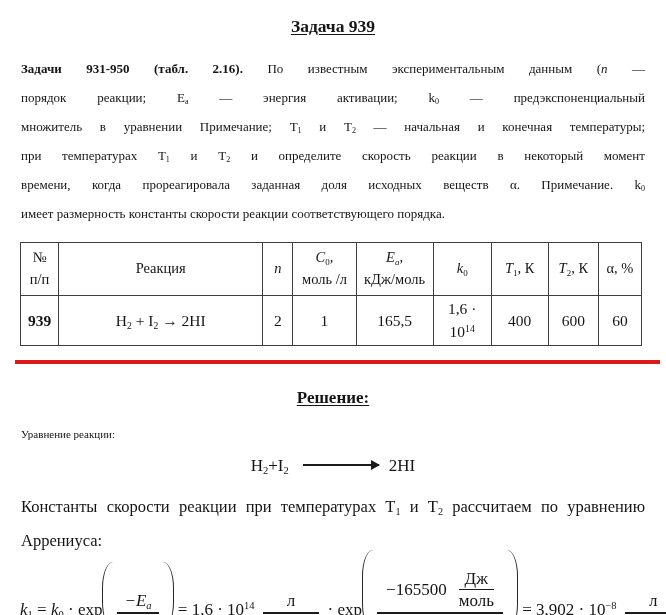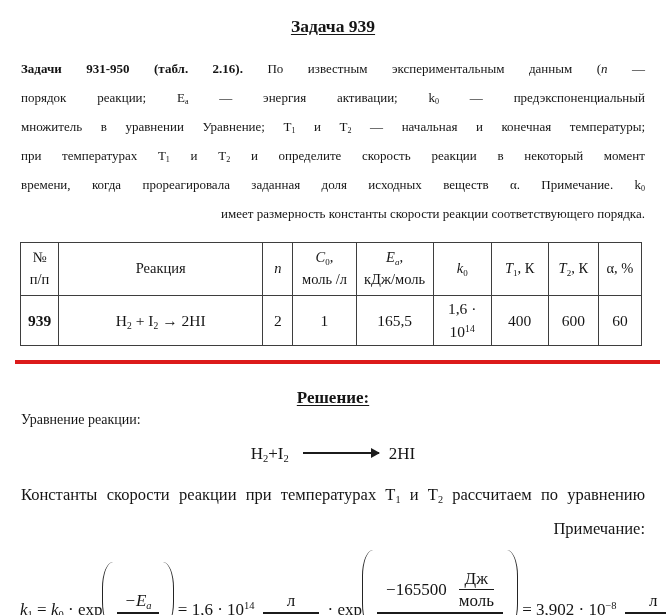--- a/index.html
+++ b/index.html
@@ -6,31 +6,31 @@
   .page{position:relative;width:666px;height:615px;background:#ffffff;overflow:hidden;
         font-family:"Liberation Serif","DejaVu Serif",serif;color:#151515;}
   .b{font-weight:700}
   .i{font-style:italic}
   .sb{font-size:0.62em;vertical-align:-0.3em;line-height:0;}
   .sp{font-size:0.62em;vertical-align:0.55em;line-height:0;}
   .title{margin:16px 21px 0;text-align:center;font-size:17.5px;font-weight:700;
          text-decoration:underline;text-underline-offset:2px;}
   .intro{margin:17px 21px 0;font-size:13px;line-height:29px;}
   .jline{text-align:justify;text-align-last:justify;}
-  .jlast{text-align:right;}
+  .jlast{text-align:left;}
   table.tbl{border-collapse:collapse;table-layout:fixed;width:622px;margin:14px 0 0 20px;
             font-size:14.5px;}
   table.tbl td{border:1.6px solid #3e3e3e;text-align:center;vertical-align:middle;
                padding:1px 1px;line-height:1.5;overflow:hidden;}
   tr.hdr td{height:50px;}
   tr.row td{height:28px;font-size:15.5px;}
   .redline{position:absolute;left:15px;top:360px;width:645px;height:3.6px;background:#dc1a1a;}
   .solution{margin:42px 21px 0;text-align:center;font-size:17px;font-weight:700;
             text-decoration:underline;text-underline-offset:2px;}
-  .eqlabel{margin:4px 21px 0;font-size:14px;}
+  .eqlabel{margin:20px 21px 0;font-size:11px;}
   .reaction{margin:16px 21px 12px;text-align:center;font-size:17px;}
   .longarrow{display:inline-block;width:76px;height:1.7px;background:#1b1b1b;
              position:relative;vertical-align:4.5px;margin:0 10px 0 14px;}
   .longarrow::after{content:"";position:absolute;right:-1px;top:-4.6px;
              border-top:5px solid transparent;border-bottom:5px solid transparent;
              border-left:9px solid #1b1b1b;}
   .para2{margin:14px 21px 8px;font-size:16.5px;line-height:34px;}
   
   .formula{position:absolute;left:20px;top:547px;height:68px;right:0;
            display:flex;align-items:flex-end;font-size:17px;white-space:pre;}
@@ -54,21 +54,21 @@
 </head>
 <body>
 
 <div class="page">
 
   <div class="title">Задача 939</div>
 
   <div class="intro">
     <div class="jline"><span class="b">Задачи 931-950 (табл. 2.16).</span><span> По известным экспериментальным данным (</span><span class="i">n</span><span> —</span></div>
     <div class="jline"><span>порядок реакции; E</span><span class="sb">a</span><span> — энергия активации; k</span><span class="sb">0</span><span> — предэкспоненциальный</span></div>
-    <div class="jline"><span>множитель в уравнении Уравнение; T</span><span class="sb">1</span><span> и T</span><span class="sb">2</span><span> — начальная и конечная температуры;</span></div>
+    <div class="jline"><span>множитель в уравнении Примечание; T</span><span class="sb">1</span><span> и T</span><span class="sb">2</span><span> — начальная и конечная температуры;</span></div>
     <div class="jline"><span>при температурах T</span><span class="sb">1</span><span> и T</span><span class="sb">2</span><span> и определите скорость реакции в некоторый момент</span></div>
     <div class="jline"><span>времени, когда прореагировала заданная доля исходных веществ α. Примечание. k</span><span class="sb">0</span></div>
     <div class="jlast"><span>имеет размерность константы скорости реакции соответствующего порядка.</span></div>
   </div>
 
   <table class="tbl">
     <colgroup>
       <col style="width:38px">
         <col style="width:204px">
         <col style="width:30px">
@@ -110,21 +110,21 @@
   <div class="solution">Решение:</div>
 
   <div class="eqlabel">Уравнение реакции:</div>
 
   <div class="reaction">
     <span><span>H</span><span class="sb">2</span><span>+I</span><span class="sb">2</span></span><span class="longarrow"></span><span><span>2HI</span></span>
   </div>
 
   <div class="para2">
     <div class="jline"><span>Константы скорости реакции при температурах T</span><span class="sb">1</span><span> и T</span><span class="sb">2</span><span> рассчитаем по уравнению</span></div>
-    <div class="jlast"><span>Примечание:</span></div>
+    <div class="jlast"><span>Аррениуса:</span></div>
   </div>
 
   <div class="formula">
     <span class="mtext"><span class="i">k</span><span class="sb">1</span><span> = </span><span class="i">k</span><span class="sb">0</span><span> · exp</span></span>
     <div class="paren pL p1"></div>
     <div class="frac">
       <span class="num"><span class="i">−E</span><span class="i sb">a</span></span>
       <span class="bar"></span>
     </div>
     <div class="paren pR p1"></div>

